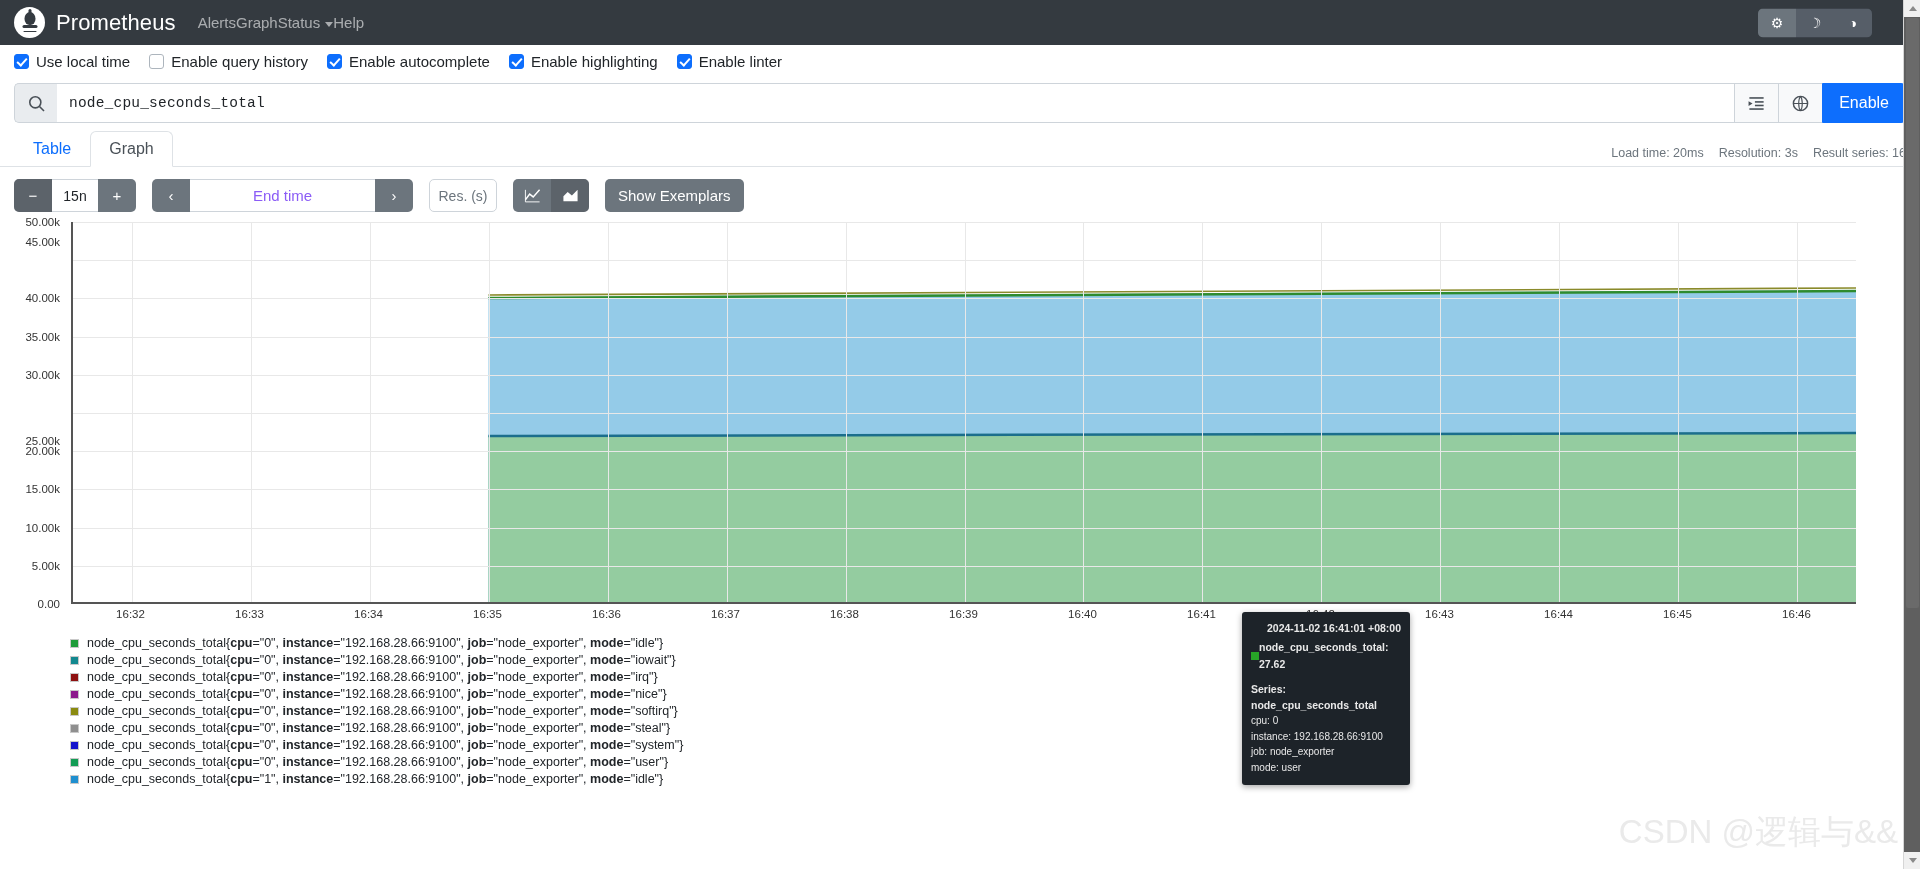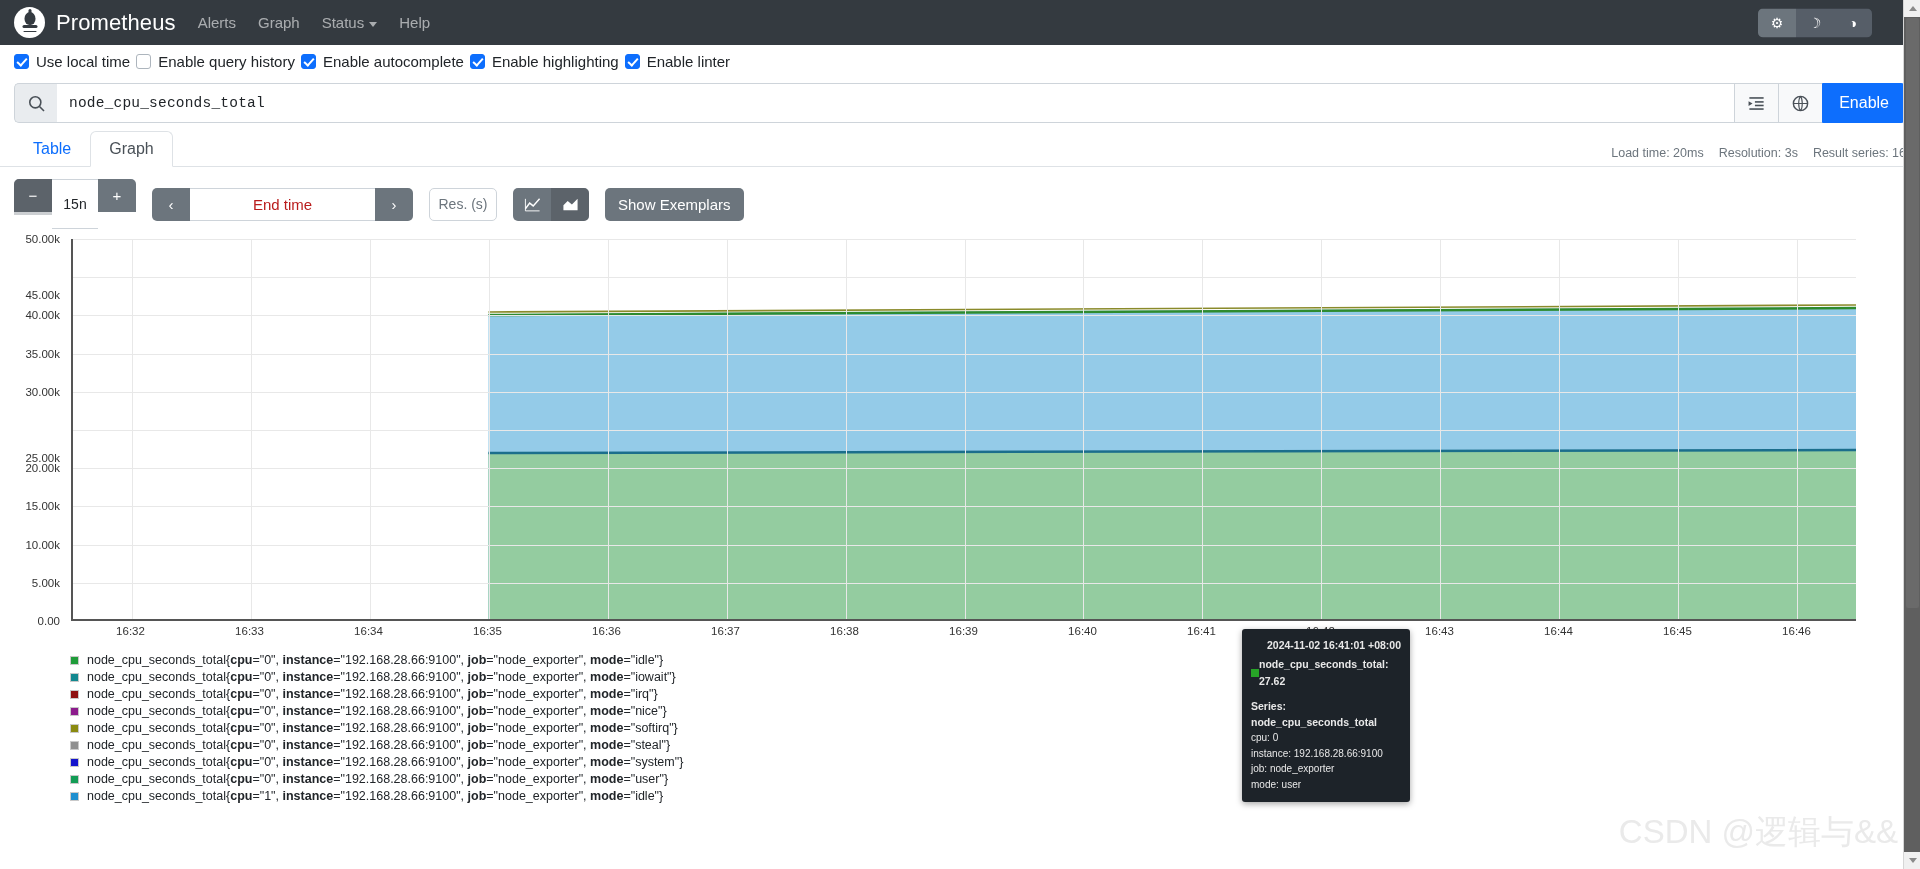--- a/index.html
+++ b/index.html
@@ -56,21 +56,21 @@
     transform: translateX(-50%);
     width: 3px; height: 6px;
     background: #343a40;
     border-radius: 2px 2px 0 0;
   }
   .brand-name {
     color: #fff;
     font-size: 22px;
     letter-spacing: .1px;
   }
-  .nav-links { display: flex; gap: 22px; }
+  .nav-links { display: flex; }
   .nav-link {
     color: rgba(255,255,255,.58);
     font-size: 15px;
     text-decoration: none;
     cursor: pointer;
     white-space: nowrap;
   }
   .caret {
     display: inline-block;
     margin-left: 5px;
@@ -96,21 +96,21 @@
     font-size: 14px;
   }
   .theme-btn.active { background: #6c757d; }
 
   
   .settings-row {
     height: 32px;
     display: flex;
     align-items: center;
     padding: 16px 14px;
-    gap: 6px;
+    gap: 19px;
     background: #fff;
   }
   .chk-wrap { display: flex; align-items: center; gap: 7px; cursor: pointer; }
   .chk {
     width: 15px; height: 15px;
     border: 1px solid #adb5bd;
     border-radius: 3px;
     background: #fff;
     flex: none;
     position: relative;
@@ -222,29 +222,29 @@
     display: flex; align-items: center; justify-content: center;
     font-size: 15px;
     cursor: pointer;
   }
   .gbtn.pressed { background: #5c636a; box-shadow: 0 0 0 3px rgba(108,117,125,.35); }
   .range-val {
     background: #fff;
     border-top: 1px solid #ced4da;
     border-bottom: 1px solid #ced4da;
     color: #212529;
-    width: 46px; height: 50px;
+    width: 46px; height: 33px;
     display: flex; align-items: center; justify-content: center;
     font-size: 14px;
   }
   .endtime {
     background: #fff;
     border-top: 1px solid #ced4da;
     border-bottom: 1px solid #ced4da;
-    color: #b91c1c;
+    color: #8b5cf6;
     width: 185px; height: 33px;
     display: flex; align-items: center; justify-content: center;
     font-size: 15px;
   }
   .res-box {
     background: #fff;
     border: 1px solid #ced4da;
     border-radius: 5px;
     color: #6c757d;
     width: 68px; height: 33px;
@@ -517,21 +517,21 @@
   <div class="y-labels" id="yaxis">
       <div class="y-lab" style="top: 382px;">0.00</div>
       <div class="y-lab" style="top: 343.8px;">5.00k</div>
       <div class="y-lab" style="top: 305.6px;">10.00k</div>
       <div class="y-lab" style="top: 267.4px;">15.00k</div>
       <div class="y-lab" style="top: 229.2px;">20.00k</div>
       <div class="y-lab" style="top: 191px; margin-top: 28px;">25.00k</div>
       <div class="y-lab" style="top: 152.8px;">30.00k</div>
       <div class="y-lab" style="top: 114.6px;">35.00k</div>
       <div class="y-lab" style="top: 76.4px;">40.00k</div>
-      <div class="y-lab" style="top: 56px;">45.00k</div>
+      <div class="y-lab" style="top: 20px;">45.00k</div>
       <div class="y-lab" style="top: 0px;">50.00k</div>
     </div>
   <div class="plot" id="plot">
     <svg class="area-svg" viewBox="0 0 1000 380" preserveAspectRatio="none">
 
       <polygon points="233,380 233,75 1000,68 1000,380" fill="#94cbe8" stroke="none"></polygon>
 
       <polygon points="233,380 233,214 1000,211 1000,380" fill="#94cca0" stroke="none"></polygon>
 
       <polyline points="233,214 1000,211" stroke="#1b6e8c" stroke-width="2.5" fill="none"></polyline>

